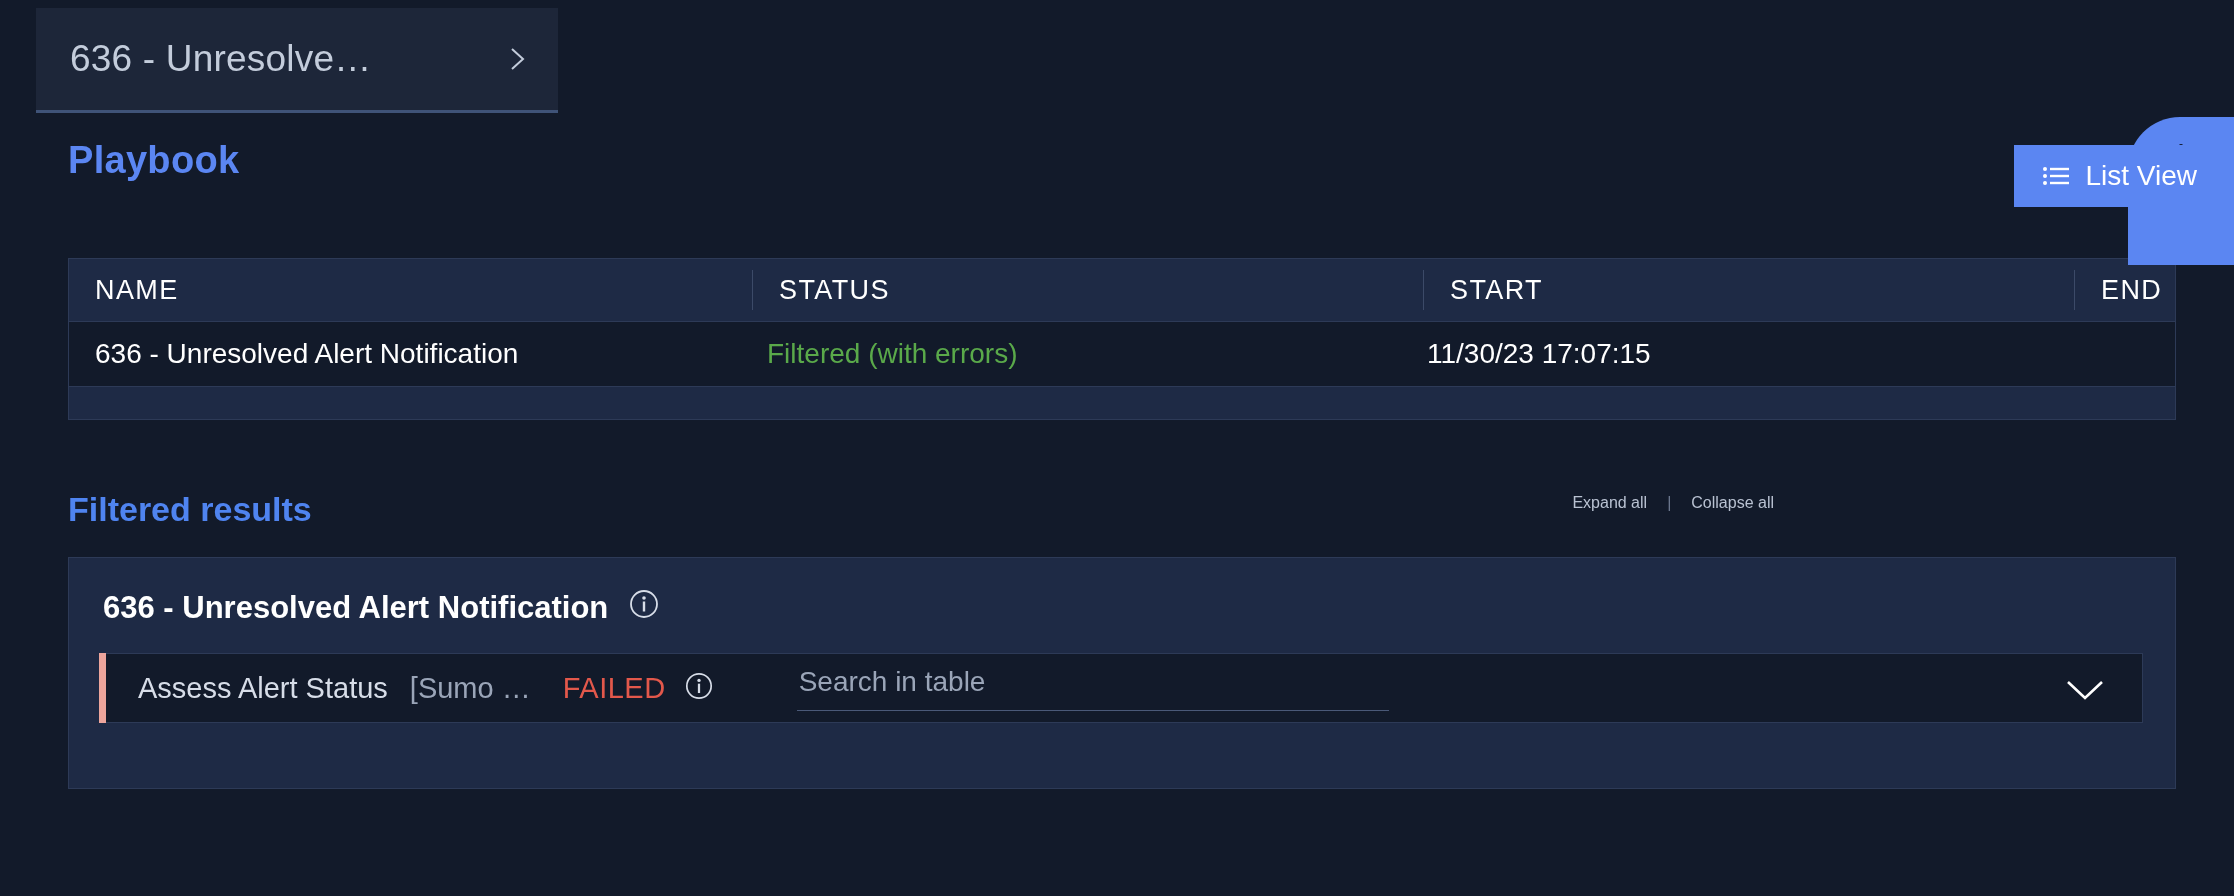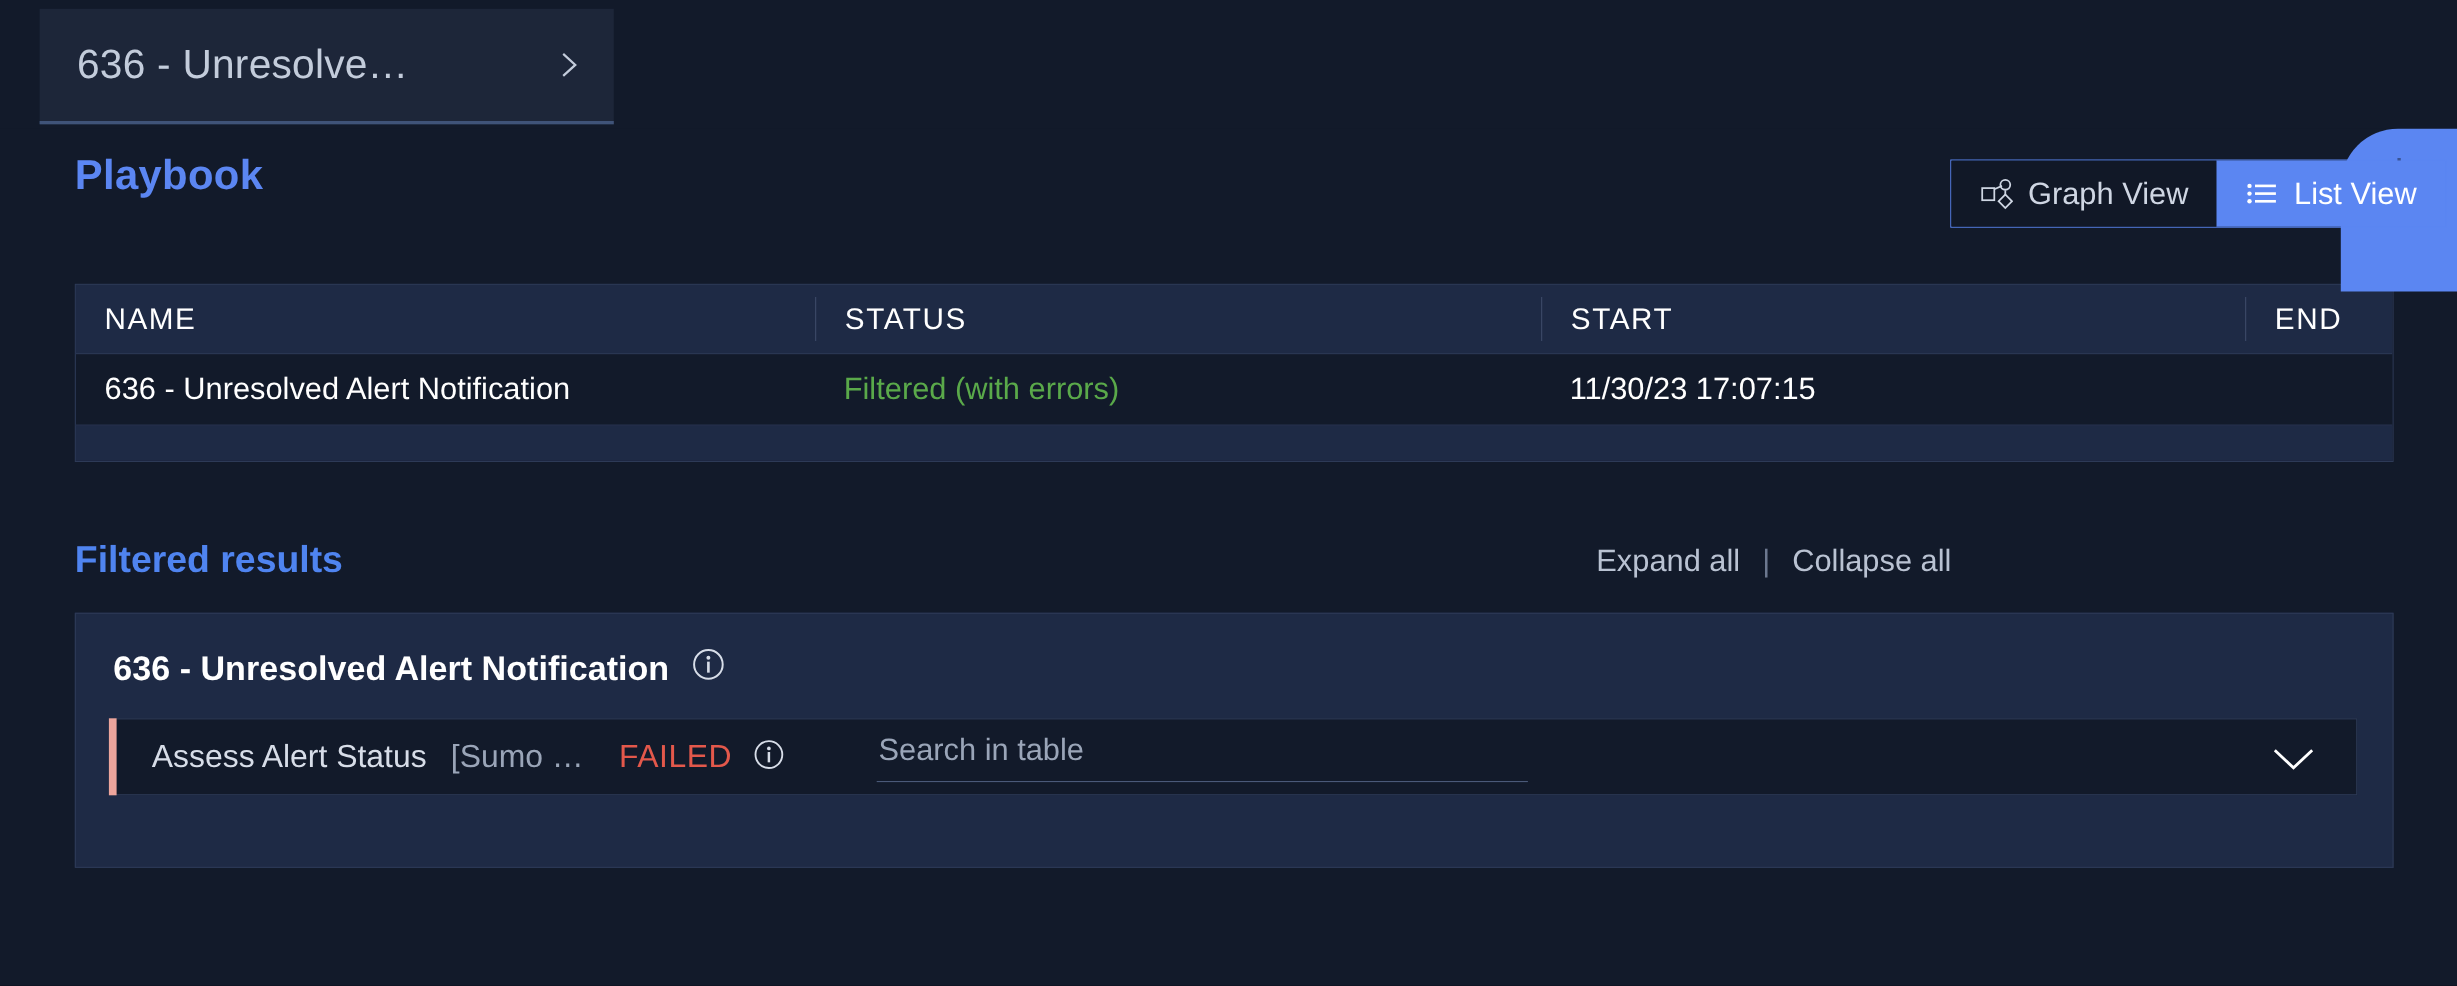--- a/index.html
+++ b/index.html
@@ -49,41 +49,41 @@
     background: #5b86f2; border-top-left-radius: 52px; z-index: 2;
   }
   .timer-badge svg { position: absolute; left: 22px; top: 22px; }
 
   
   .table {
     position: absolute; left: 68px; top: 258px; width: 2108px;
     border: 1px solid #2d3a57; overflow: hidden;
   }
   .trow { display: flex; align-items: center; height: 62px; }
-  .thead { background: #1e2a45; }
+  .thead { background: #1e2a45; gap: 11px; }
   .tbody { background: #121a2a; border-top: 1px solid #2d3a57; border-bottom: 1px solid #2d3a57; height: 66px; }
   .tfoot { background: #1e2a45; height: 32px; }
   .th {
     color: #ffffff; font-size: 27px; letter-spacing: 1.4px;
     padding-left: 26px; display: flex; align-items: center; height: 40px;
   }
   .th.divider, .td.divider { border-left: 1px solid #3c4a68; }
   .td { font-size: 28px; padding-left: 26px; display: flex; align-items: center; height: 100%; color: #ffffff; white-space: nowrap; }
   .col-name { width: 672px; }
   .col-status { width: 660px; }
   .col-start { width: 640px; }
   .col-end { flex: 1; min-width: 0; overflow: hidden; }
   .status-ok { color: #5aa94a; }
 
   
   .fr-head { position: absolute; left: 0; top: 490px; width: 1788px; height: 60px; }
   .fr-title { position: absolute; left: 68px; top: 0; color: #4f84f0; font-size: 34px; font-weight: bold; }
   .fr-actions {
     position: absolute; right: 14px; top: 4px;
-    display: flex; align-items: center; gap: 20px; color: #b9c2d2; font-size: 28px;
+    display: flex; align-items: center; gap: 20px; color: #b9c2d2; font-size: 16px;
   }
   .fr-actions .sep { color: #6c788f; }
   .fr-link { cursor: pointer; }
 
   .result-card {
     position: absolute; left: 68px; top: 557px; width: 2108px; height: 232px;
     background: #1e2a45; border: 1px solid #2d3a57;
   }
   .card-title {
     position: absolute; left: 34px; top: 30px;
@@ -137,32 +137,20 @@
         <circle cx="31" cy="34" r="22" fill="none" stroke="#16203a" stroke-width="3"></circle>
         <line x1="31" y1="34" x2="31" y2="18" stroke="#16203a" stroke-width="3"></line>
         <line x1="31" y1="5" x2="31" y2="12" stroke="#16203a" stroke-width="3"></line>
         <line x1="31" y1="56" x2="31" y2="61" stroke="#16203a" stroke-width="3"></line>
         <line x1="5" y1="34" x2="11" y2="34" stroke="#16203a" stroke-width="3"></line>
         <line x1="51" y1="34" x2="57" y2="34" stroke="#16203a" stroke-width="3"></line>
       </svg>
     </div>
 
     <div class="view-toggle">
-      <div class="view-btn">
-        <span class="view-ico">
-          <svg width="30" height="30" viewBox="0 0 30 30">
-            <rect x="2" y="10" width="11" height="11" fill="none" stroke="#cfd6e3" stroke-width="1.6"></rect>
-            <circle cx="23" cy="7" r="4.5" fill="none" stroke="#cfd6e3" stroke-width="1.6"></circle>
-            <rect x="18.7" y="17.7" width="8.6" height="8.6" transform="rotate(45 23 22)" fill="none" stroke="#cfd6e3" stroke-width="1.6"></rect>
-            <line x1="13" y1="11" x2="20" y2="8" stroke="#cfd6e3" stroke-width="1.6"></line>
-            <line x1="23" y1="12" x2="23" y2="17" stroke="#cfd6e3" stroke-width="1.6"></line>
-          </svg>
-        </span>
-        <span>Graph View</span>
-      </div>
       <div class="view-btn active">
         <span class="view-ico">
           <svg width="30" height="30" viewBox="0 0 30 30">
             <circle cx="4" cy="8" r="2" fill="#ffffff"></circle>
             <circle cx="4" cy="15" r="2" fill="#ffffff"></circle>
             <circle cx="4" cy="22" r="2" fill="#ffffff"></circle>
             <rect x="9" y="6.8" width="19" height="2.4" fill="#ffffff"></rect>
             <rect x="9" y="13.8" width="19" height="2.4" fill="#ffffff"></rect>
             <rect x="9" y="20.8" width="19" height="2.4" fill="#ffffff"></rect>
           </svg>

